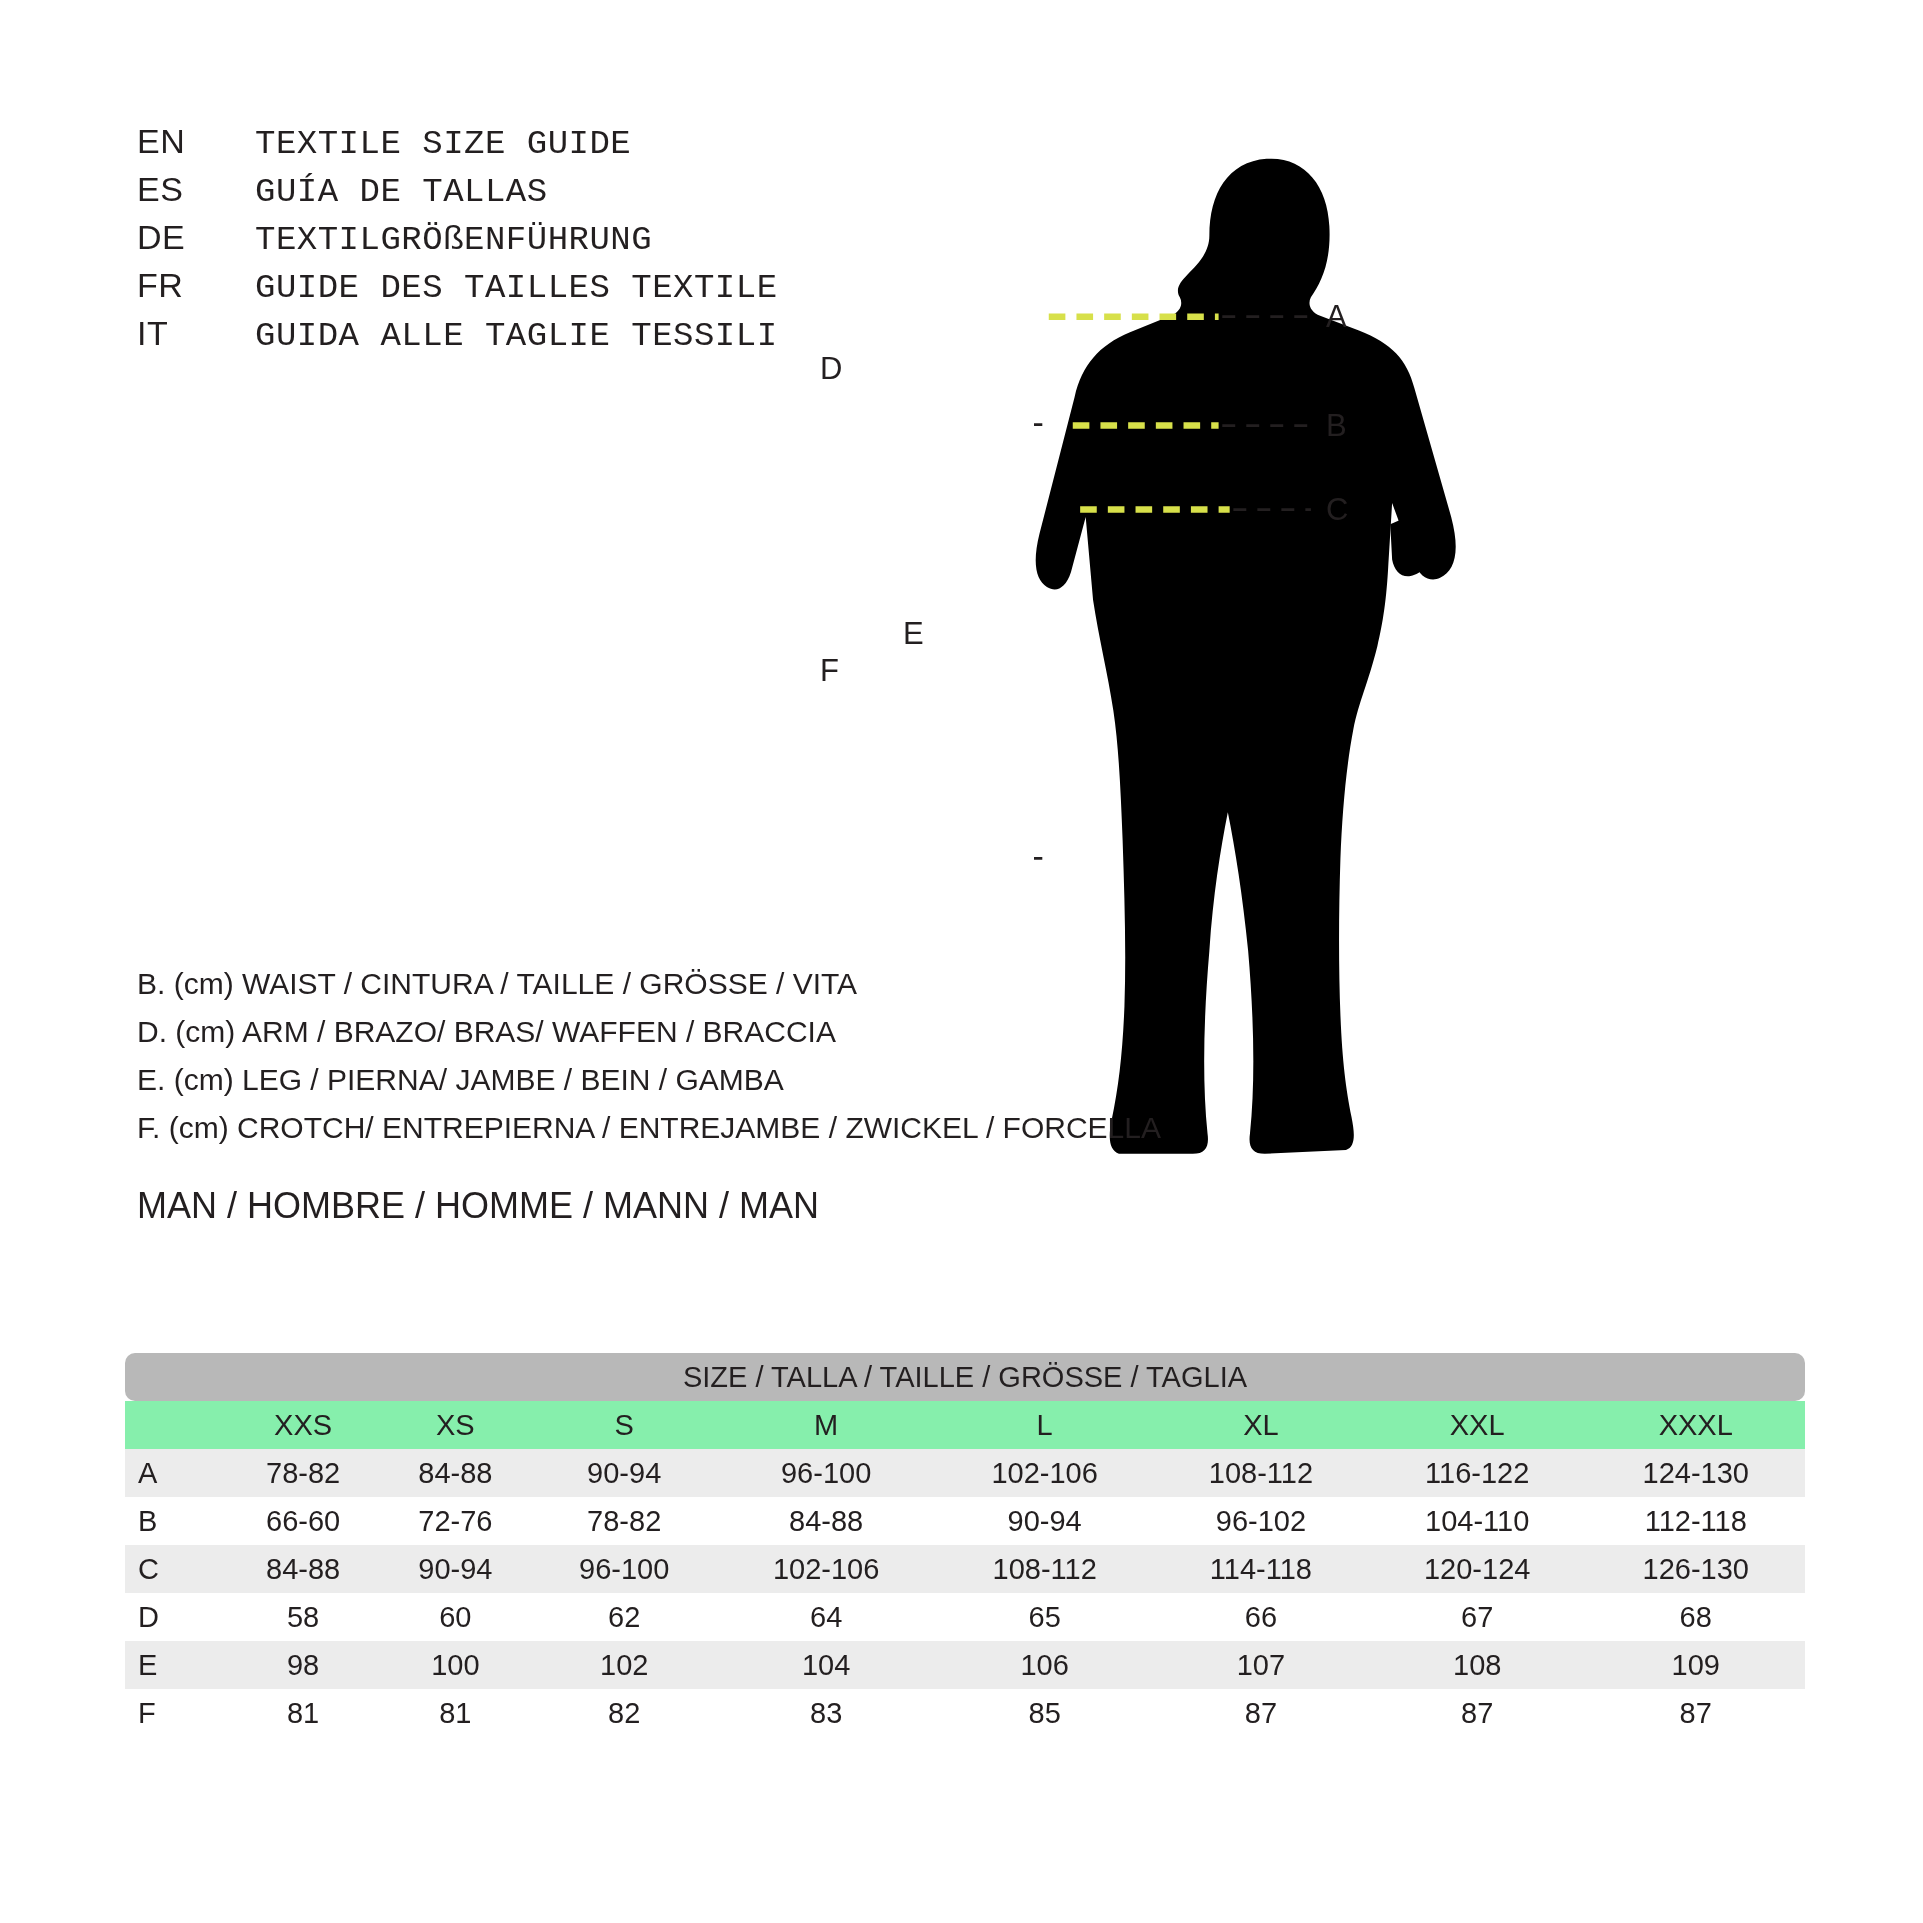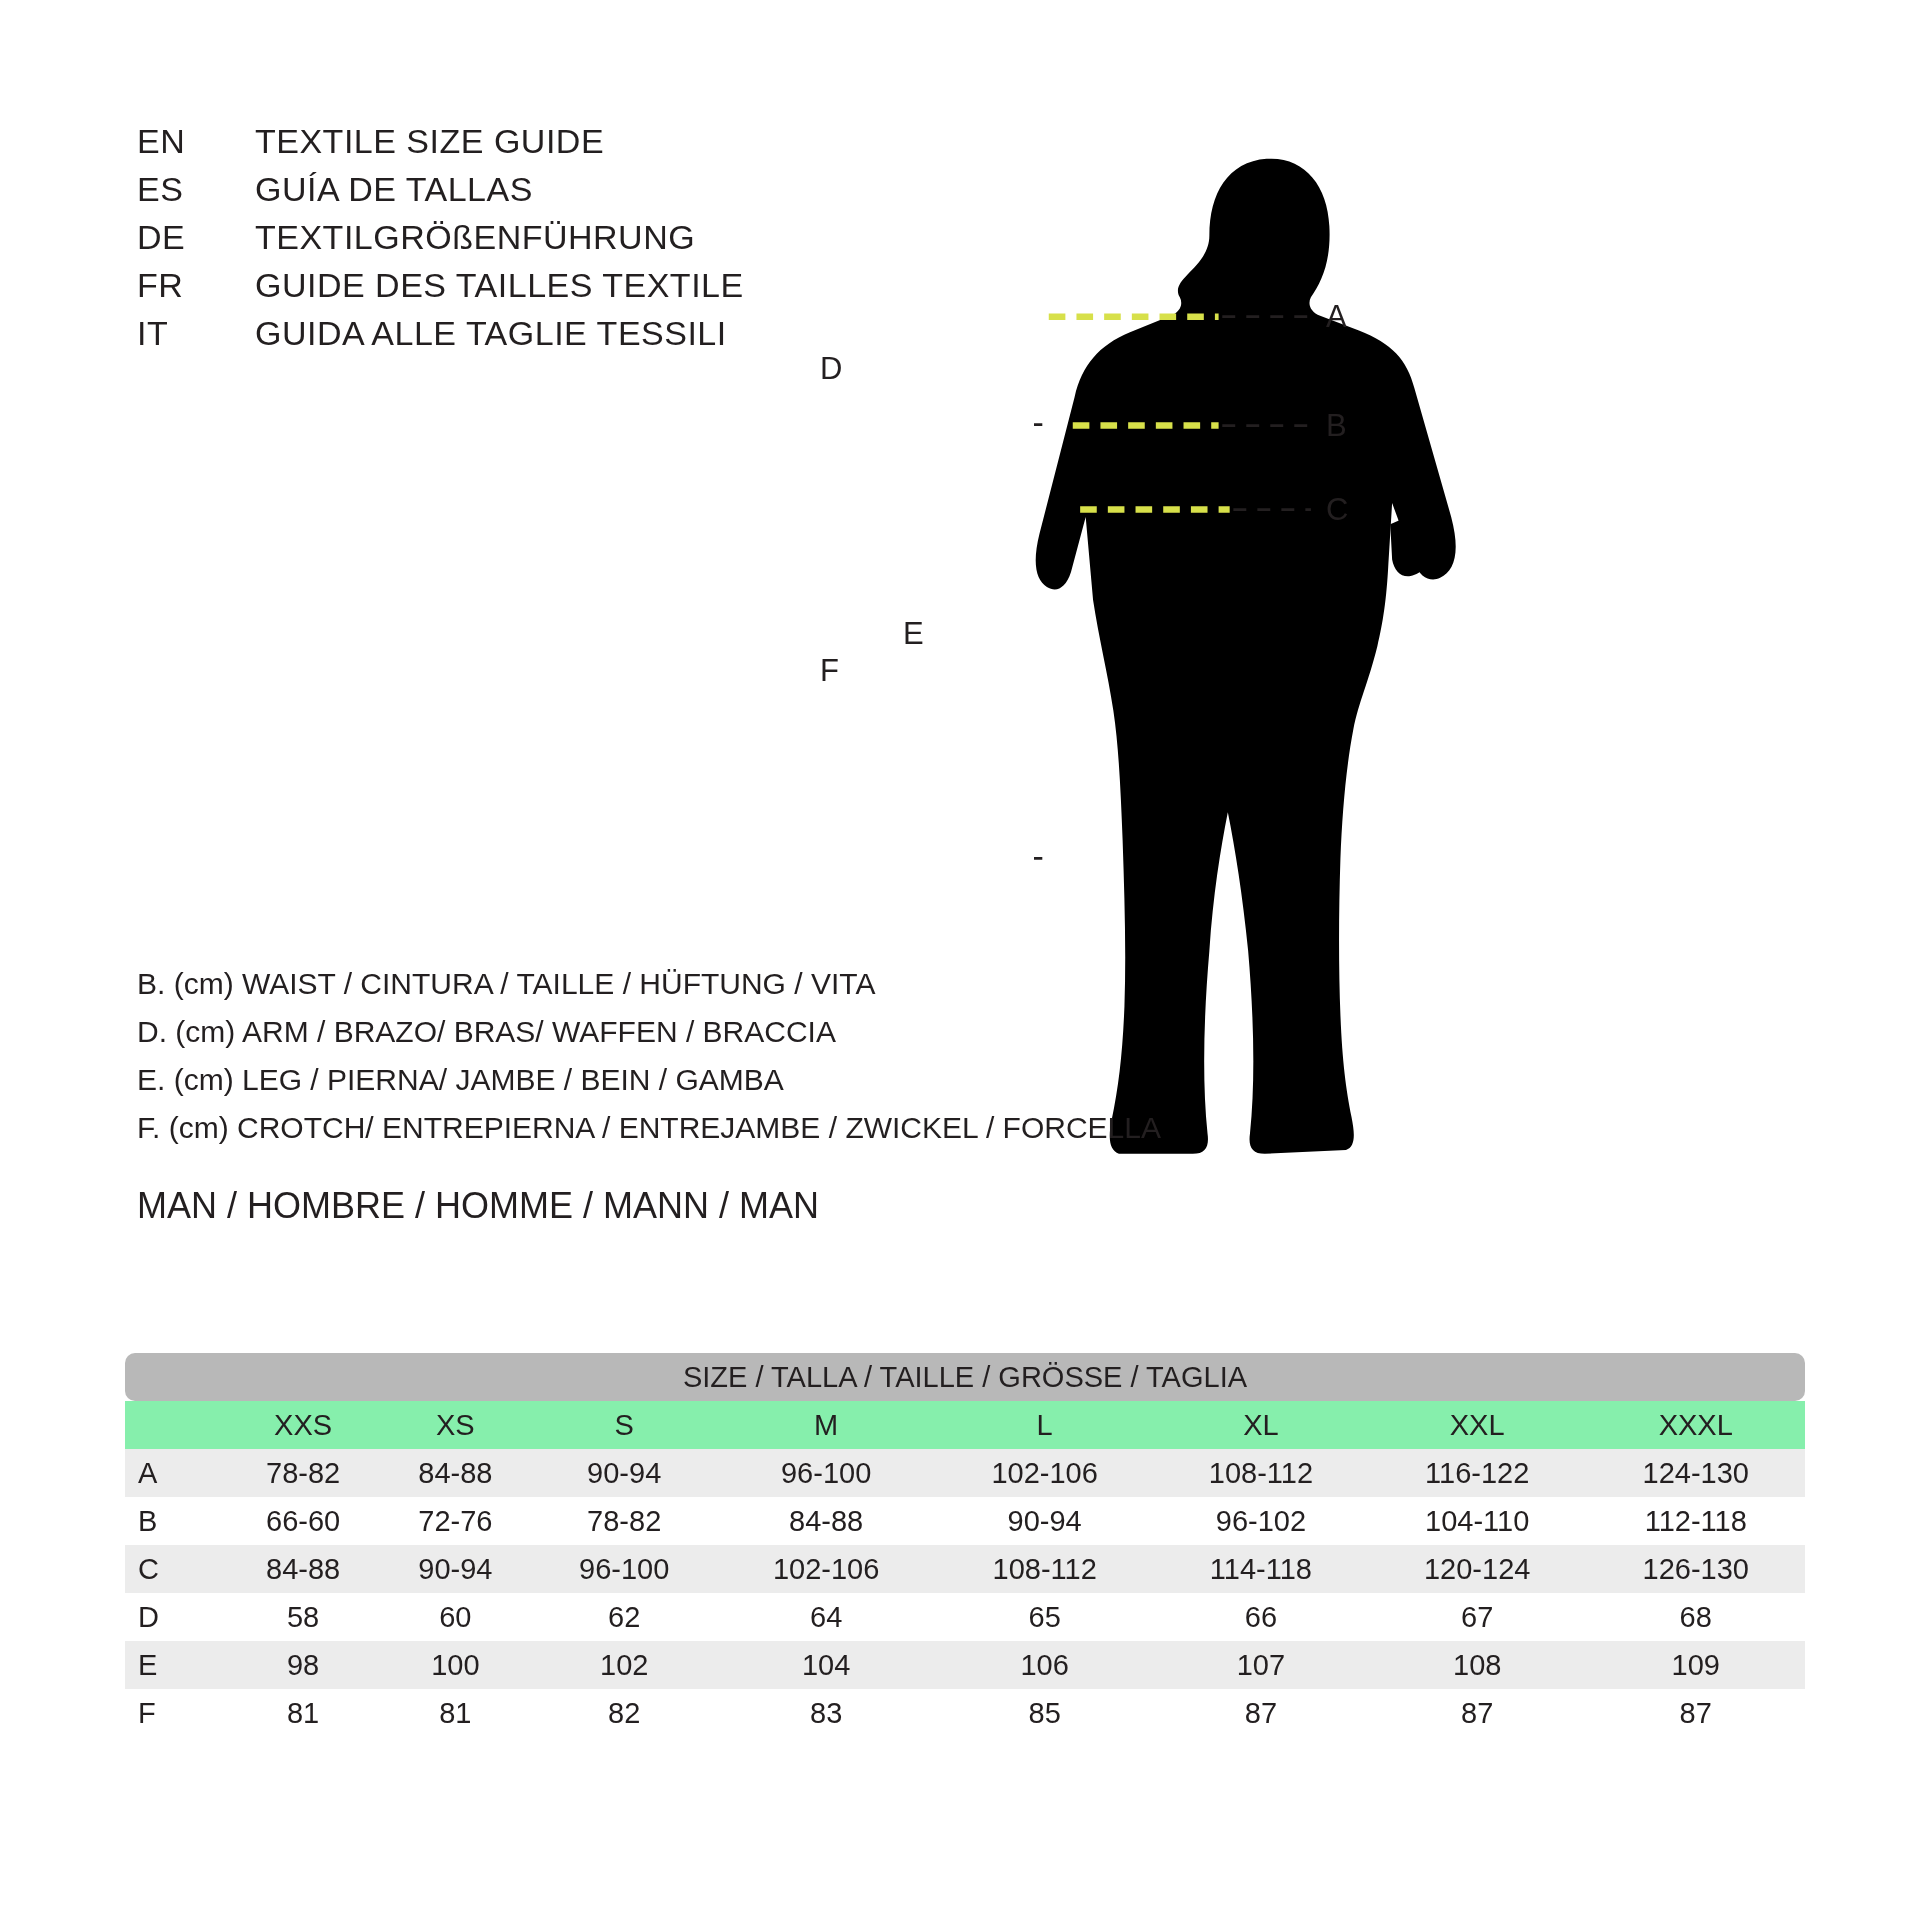--- a/index.html
+++ b/index.html
@@ -33,20 +33,21 @@
     height: 48px;
     font-size: 34px;
     letter-spacing: 0.5px;
   }
   .lang-code {
     width: 118px;
     flex: 0 0 118px;
   }
   .lang-text {
     flex: 1 1 auto;
+    font-family: Liberation Mono, monospace;
   }
 
   
   .legend-block {
     position: absolute;
     left: 137px;
     top: 960px;
     width: 1071px;
   }
   .legend-row {
@@ -222,21 +223,21 @@
 
     <span class="meas-letter" style="left:292px; top:216px;">A</span>
     <span class="meas-letter" style="left:292px; top:325px;">B</span>
     <span class="meas-letter" style="left:292px; top:409px;">C</span>
     <span class="meas-letter" style="left:-214px; top:268px;">D</span>
     <span class="meas-letter" style="left:-131px; top:533px;">E</span>
     <span class="meas-letter" style="left:-214px; top:570px;">F</span>
   </div>
 
   <div class="legend-block">
-    <div class="legend-row">B. (cm) WAIST / CINTURA / TAILLE / HÜFTUNG / VITA</div>
+    <div class="legend-row">B. (cm) WAIST / CINTURA / TAILLE / GRÖSSE / VITA</div>
     <div class="legend-row">D. (cm) ARM / BRAZO/ BRAS/ WAFFEN / BRACCIA</div>
     <div class="legend-row">E. (cm) LEG / PIERNA/ JAMBE / BEIN / GAMBA</div>
     <div class="legend-row">F. (cm) CROTCH/ ENTREPIERNA / ENTREJAMBE / ZWICKEL / FORCELLA</div>
     <div class="legend-gender">MAN / HOMBRE / HOMME / MANN / MAN</div>
   </div>
 
   <div class="table-wrap">
     <table class="size-table">
       <tbody>
         <tr class="title-row">

